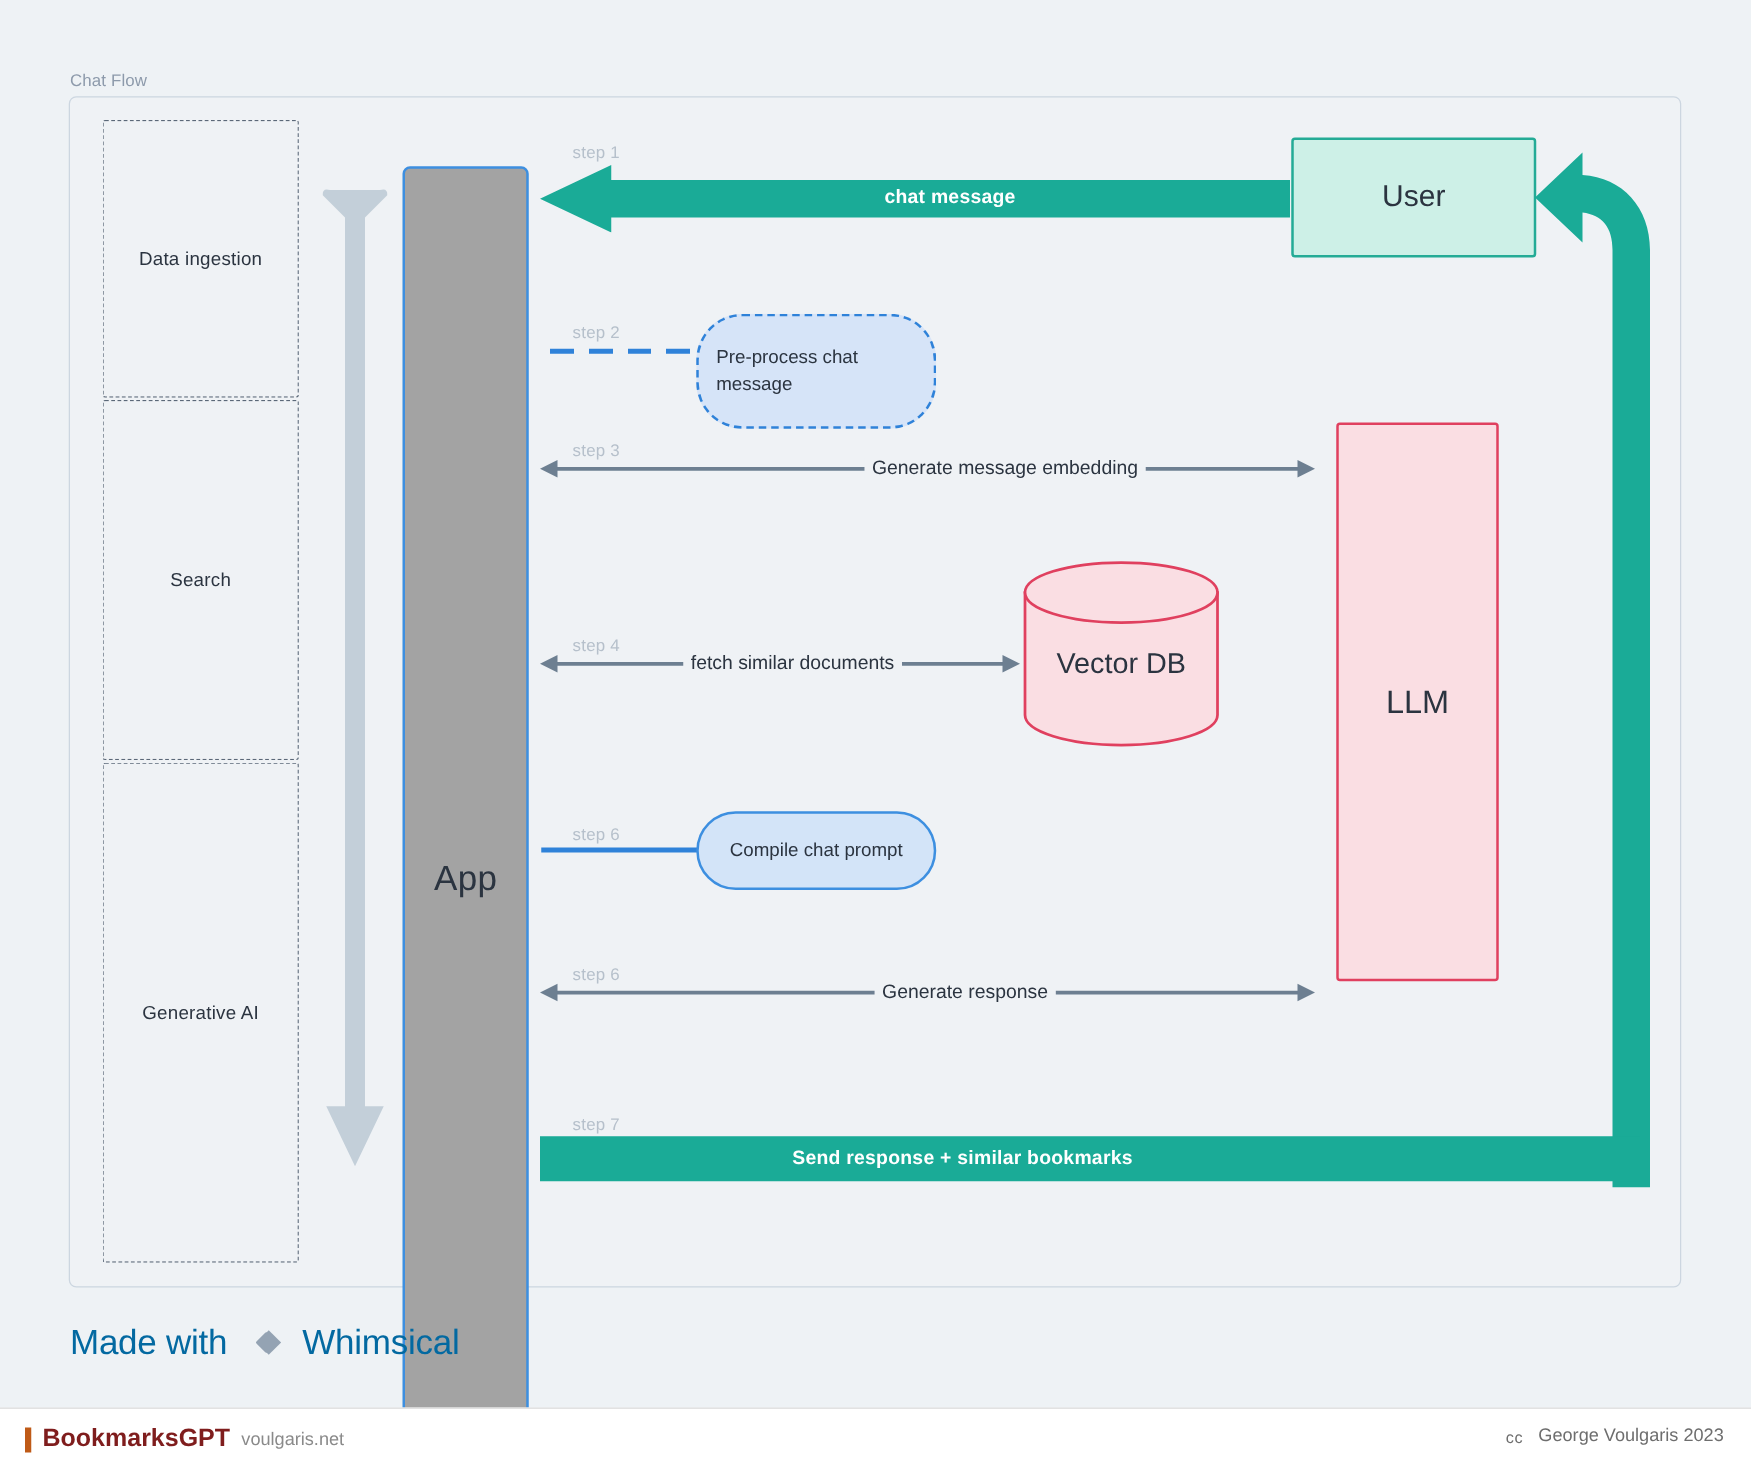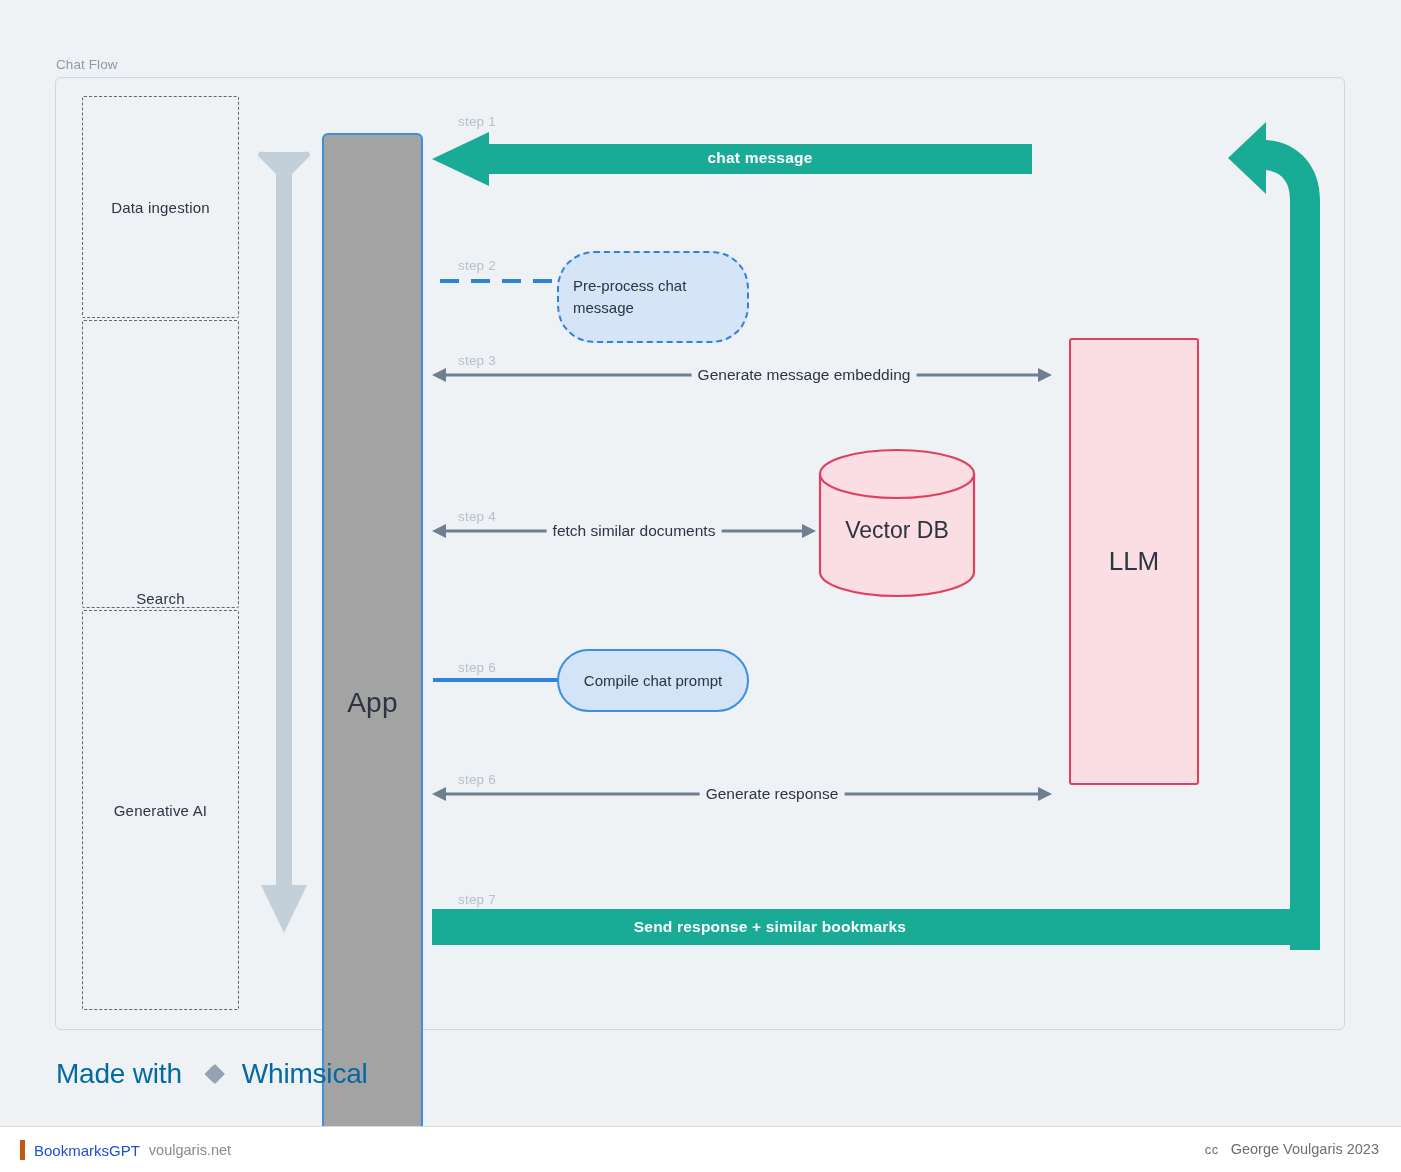--- a/index.html
+++ b/index.html
@@ -54,21 +54,21 @@
     display: flex;
     align-items: center;
     justify-content: center;
   }
   .lane-label {
     font-size: 15px;
     color: #2b3440;
     letter-spacing: 0.2px;
   }
   #lane-0 { left: 82px;  top: 96px;  width: 157px; height: 222px; }
-  #lane-1 { left: 82px;  top: 320px; width: 157px; height: 288px; align-items: flex-end; }
+  #lane-1 { left: 82px;  top: 320px; width: 157px; height: 288px; }
   #lane-2 { left: 82px;  top: 610px; width: 157px; height: 400px; }
 
   
   #gray-arrow {
     position: absolute;
     left: 258px;
     top: 150px;
     width: 52px;
     height: 785px;
   }
@@ -321,23 +321,23 @@
     display: flex;
     align-items: center;
     gap: 9px;
   }
   #bb-accent {
     width: 5px;
     height: 20px;
     background: #bf5a17;
   }
   #bb-brand {
-    font-size: 15px;
-    font-weight: normal;
-    color: #1d4ed8;
+    font-size: 20px;
+    font-weight: bold;
+    color: #7f1d1d;
   }
   #bb-site {
     font-size: 14.5px;
     color: #8a8a8a;
   }
   #bb-right {
     position: absolute;
     right: 22px;
     top: 14px;
     display: flex;
@@ -375,20 +375,23 @@
   </div>
 
   <svg id="gray-arrow" viewBox="0 0 52 785">
     <path d="M0,6 Q0,0 6,2 L46,2 Q52,0 52,6 L52,6 L34,24 L34,735 L49,735 L26,783 L3,735 L18,735 L18,24 Z" fill="#c3cfd9"></path>
   </svg>
 
   <div id="app-box">
     <span class="box-label">App</span>
   </div>
 
+  <div id="user-box">
+    <span class="box-label">User</span>
+  </div>
 
   <div id="llm-box">
     <span class="box-label">LLM</span>
   </div>
 
   <div id="vector-db">
     <svg width="158" height="150" viewBox="0 0 158 150">
       <path d="M2,26 L2,124 A77,24 0 0 0 156,124 L156,26 Z" fill="#fadee3" stroke="#e0405f" stroke-width="2.2"></path>
       <ellipse cx="79" cy="26" rx="77" ry="24" fill="#fadee3" stroke="#e0405f" stroke-width="2.2"></ellipse>
     </svg>

